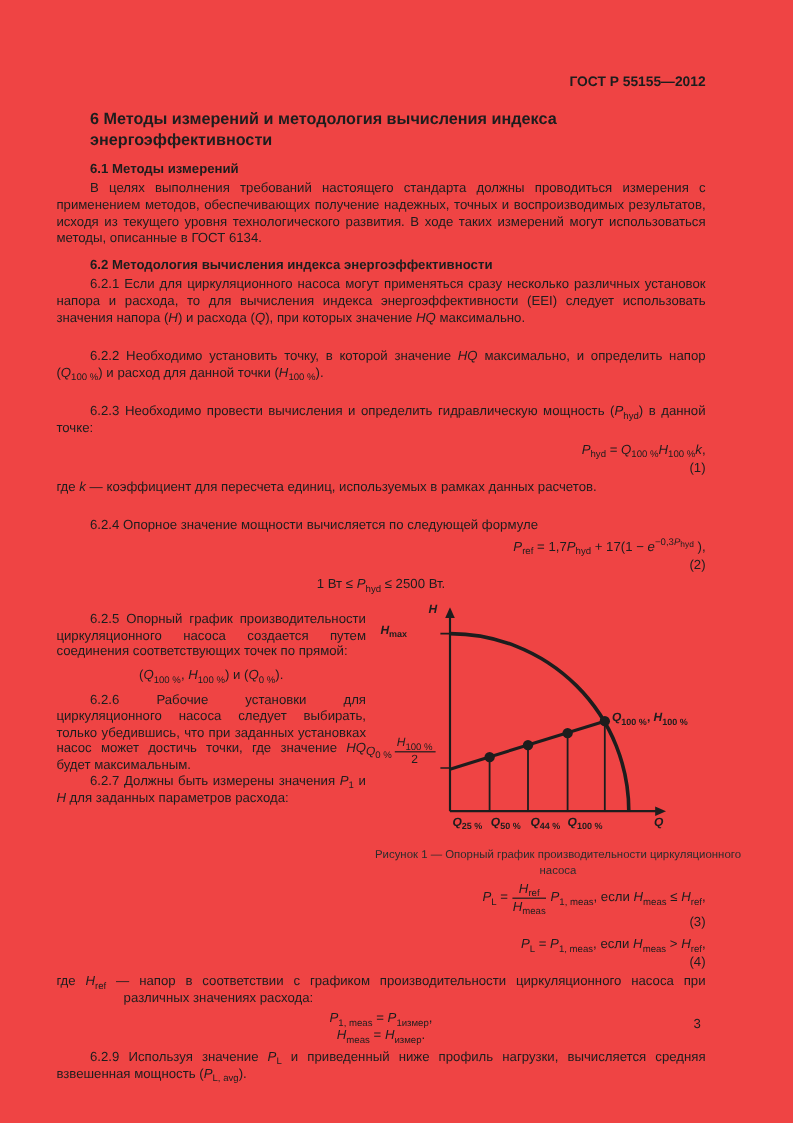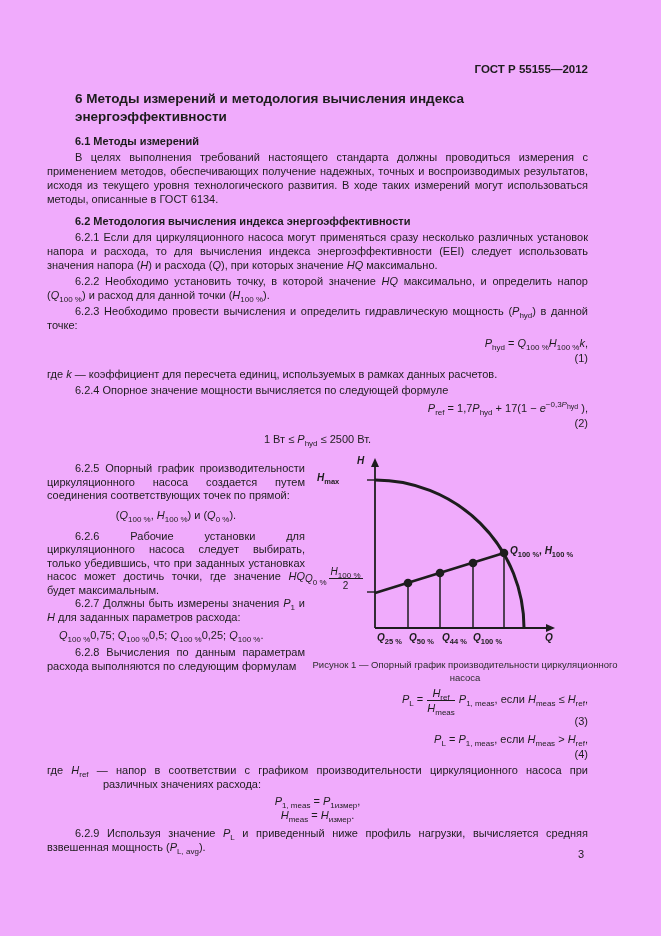--- a/index.html
+++ b/index.html
@@ -1,22 +1,22 @@
 <!DOCTYPE html>
 <html lang="ru"><head>
 <meta charset="utf-8">
 <style>
   html,body{margin:0;padding:0;background:#fff;}
-  .page{position:relative;width:661px;height:936px;background:#f0abfc;overflow:hidden;
+  .page{position:relative;width:661px;height:936px;background:#ef4444;overflow:hidden;
         font-family:"Liberation Sans",sans-serif;color:#1d1d1d;}
   .content{position:absolute;left:47px;top:62px;width:541px;font-size:11px;line-height:14px;}
   .doc-header{text-align:right;font-weight:bold;font-size:11.5px;}
   p{margin:0;text-align:justify;}
   .ind{text-indent:28px;}
-  .mt12{margin-top:12px;} .mt8{margin-top:8px;} .mt2{margin-top:2px;} .mt4{margin-top:4px;} .mt3{margin-top:3px;}
+  .mt12{margin-top:12px;} .mt8{margin-top:8px;} .mt2{margin-top:18px;} .mt4{margin-top:4px;} .mt3{margin-top:3px;}
   .h-main{font-weight:bold;font-size:13.5px;line-height:18px;margin:14px 0 0;padding-left:28px;max-width:455px;text-align:left;}
   .h-sub{font-weight:bold;margin:8px 0 2px;padding-left:28px;text-align:left;font-size:11px;}
   sub{font-size:8px;vertical-align:-3px;line-height:0;}
   sup{font-size:8px;vertical-align:5px;line-height:0;}
   sup sub{font-size:7px;vertical-align:-2px;}
   i{font-style:italic;}
   .eq{display:flex;align-items:flex-end;margin:3px 0 2px;flex-direction:column;}
   .eq-b{flex:1;text-align:center;line-height:16px;}
   .eq-n{width:26px;text-align:right;}
   .center{text-align:center;text-indent:0;}
@@ -74,22 +74,20 @@
       <span class="eq-n">(2)</span>
     </div>
     <div class="center">1 Вт ≤ <i>P</i><sub>hyd</sub> ≤ 2500 Вт.</div>
 
     <div class="cols">
       <div class="col-l">
         <p class="ind coltext">6.2.5 Опорный график производительности циркуляционного насоса создается путем соединения соответствующих точек по прямой:</p>
         <div class="center points">(<i>Q</i><sub>100 %</sub>, <i>H</i><sub>100 %</sub>) и (<i>Q</i><sub>0 %</sub>).</div>
         <p class="ind coltext mt8">6.2.6  Рабочие установки для циркуляционного насоса следует выбирать, только убедившись, что при заданных установках насос может достичь точки, где значение <i>HQ</i> будет максимальным.</p>
         <p class="ind coltext">6.2.7  Должны быть измерены значения <i>P</i><sub>1</sub> и <i>H</i> для заданных параметров расхода:</p>
-        <div class="flows"><i>Q</i><sub>100 %</sub>0,75; <i>Q</i><sub>100 %</sub>0,5; <i>Q</i><sub>100 %</sub>0,25; <i>Q</i><sub>100 %</sub>.</div>
-        <p class="ind coltext">6.2.8  Вычисления по данным параметрам расхода выполняются по следующим формулам</p>
       </div>
 
       <div class="col-r">
         <div class="fig">
           <svg width="322" height="192" viewBox="0 0 322 192">
             <g stroke="#1d1d1d" fill="none">
               <line x1="70" y1="170" x2="70" y2="6" stroke-width="1.8"></line>
               <line x1="70" y1="170" x2="244" y2="170" stroke-width="1.8"></line>
               <line x1="62" y1="22" x2="70" y2="22" stroke-width="1.4"></line>
               <line x1="62" y1="134" x2="70" y2="134" stroke-width="1.4"></line>

